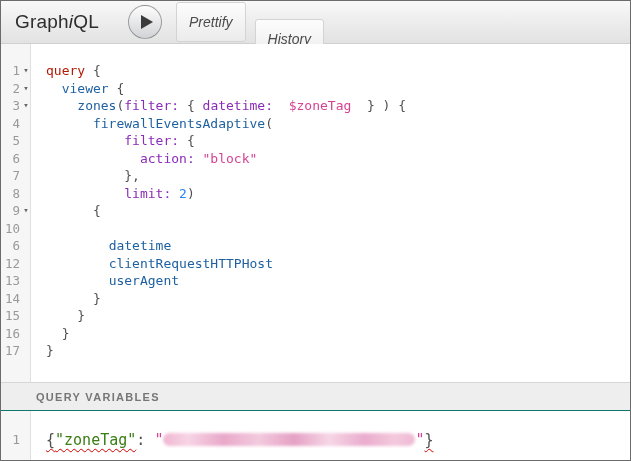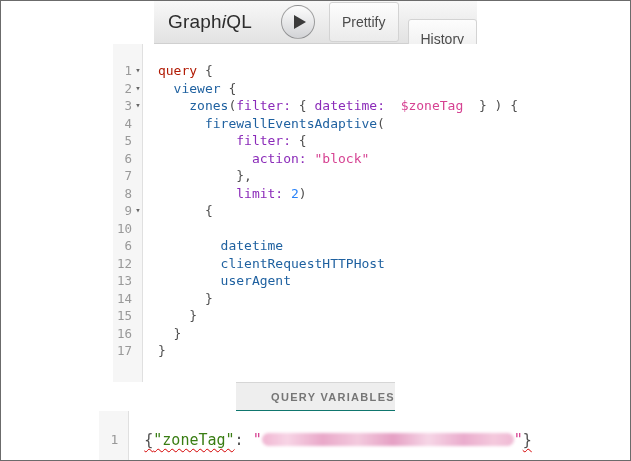--- a/index.html
+++ b/index.html
@@ -1,35 +1,35 @@
 <!DOCTYPE html>
 <html style="--c-k: #B11A04; --c-p: #1F61A0; --c-a: #8B2BB9; --c-v: #D64292; --c-s: #D64292; --c-n: #2882F9; --c-jp: #397D13; --c-punct: #4f4f4f;"><head>
 <meta charset="utf-8">
 <style>
   :root{
     --c-k:#B11A04; --c-p:#1F61A0; --c-a:#8B2BB9; --c-v:#D64292;
     --c-s:#D64292; --c-n:#2882F9; --c-jp:#397D13; --c-punct:#4f4f4f;
   }
   *{box-sizing:border-box;}
   body{margin:0;background:#fff;font-family:"Liberation Sans",sans-serif;}
-  .app{width:631px;height:461px;border:1px solid #6b6b6b;display:flex;flex-direction:column;background:#fff;overflow:hidden;align-items:center;}
+  .app{width:631px;height:461px;border:1px solid #6b6b6b;display:flex;flex-direction:column;background:#fff;overflow:hidden;}
 
   
   .topbar{height:43px;flex:0 0 43px;display:flex;align-items:center;padding-left:14px;
     background:linear-gradient(#f8f8f8,#e2e2e2);border-bottom:1px solid #d0d0d0;}
   .logo{font-size:19px;color:#2d2d2d;letter-spacing:0.2px;}
   .logo em{font-style:italic;}
   .execute{width:34px;height:34px;border-radius:17px;margin-left:29px;flex:0 0 34px;
     background:linear-gradient(#fdfdfd,#d2d3d6);border:1px solid rgba(0,0,0,0.33);
     display:flex;align-items:center;justify-content:center;cursor:pointer;padding:0;}
   .play{width:0;height:0;border-left:12px solid #3b3b3b;border-top:7px solid transparent;
     border-bottom:7px solid transparent;margin-left:4px;}
   .tbtn{margin-left:14px;padding:10px 12px;font-size:14px;color:#4c4c4c;cursor:pointer;
     background:linear-gradient(#fdfdfd,#ebebeb);border:1px solid #d3d3d3;border-radius:3px;
-    font-family:"Liberation Sans",sans-serif;line-height:18px;}
+    font-family:"Liberation Sans",sans-serif;line-height:18px;font-style:italic;}
   .tbtn + .tbtn{margin-left:9px;margin-top:33px;}
 
   
   .query-editor{position:relative;flex:1 1 auto;background:#fff;cursor:text;overflow:hidden;}
   .gutter-bg{position:absolute;top:0;left:0;bottom:0;width:30px;background:#f6f6f6;
     border-right:1px solid #e0e0e0;}
   .lines{position:relative;padding-top:18px;}
   .row{display:flex;height:17.5px;line-height:17.5px;
     font-family:"DejaVu Sans Mono",monospace;font-size:13px;}
   .ln{flex:0 0 19px;width:19px;text-align:right;color:#999;font-size:12.5px;}

